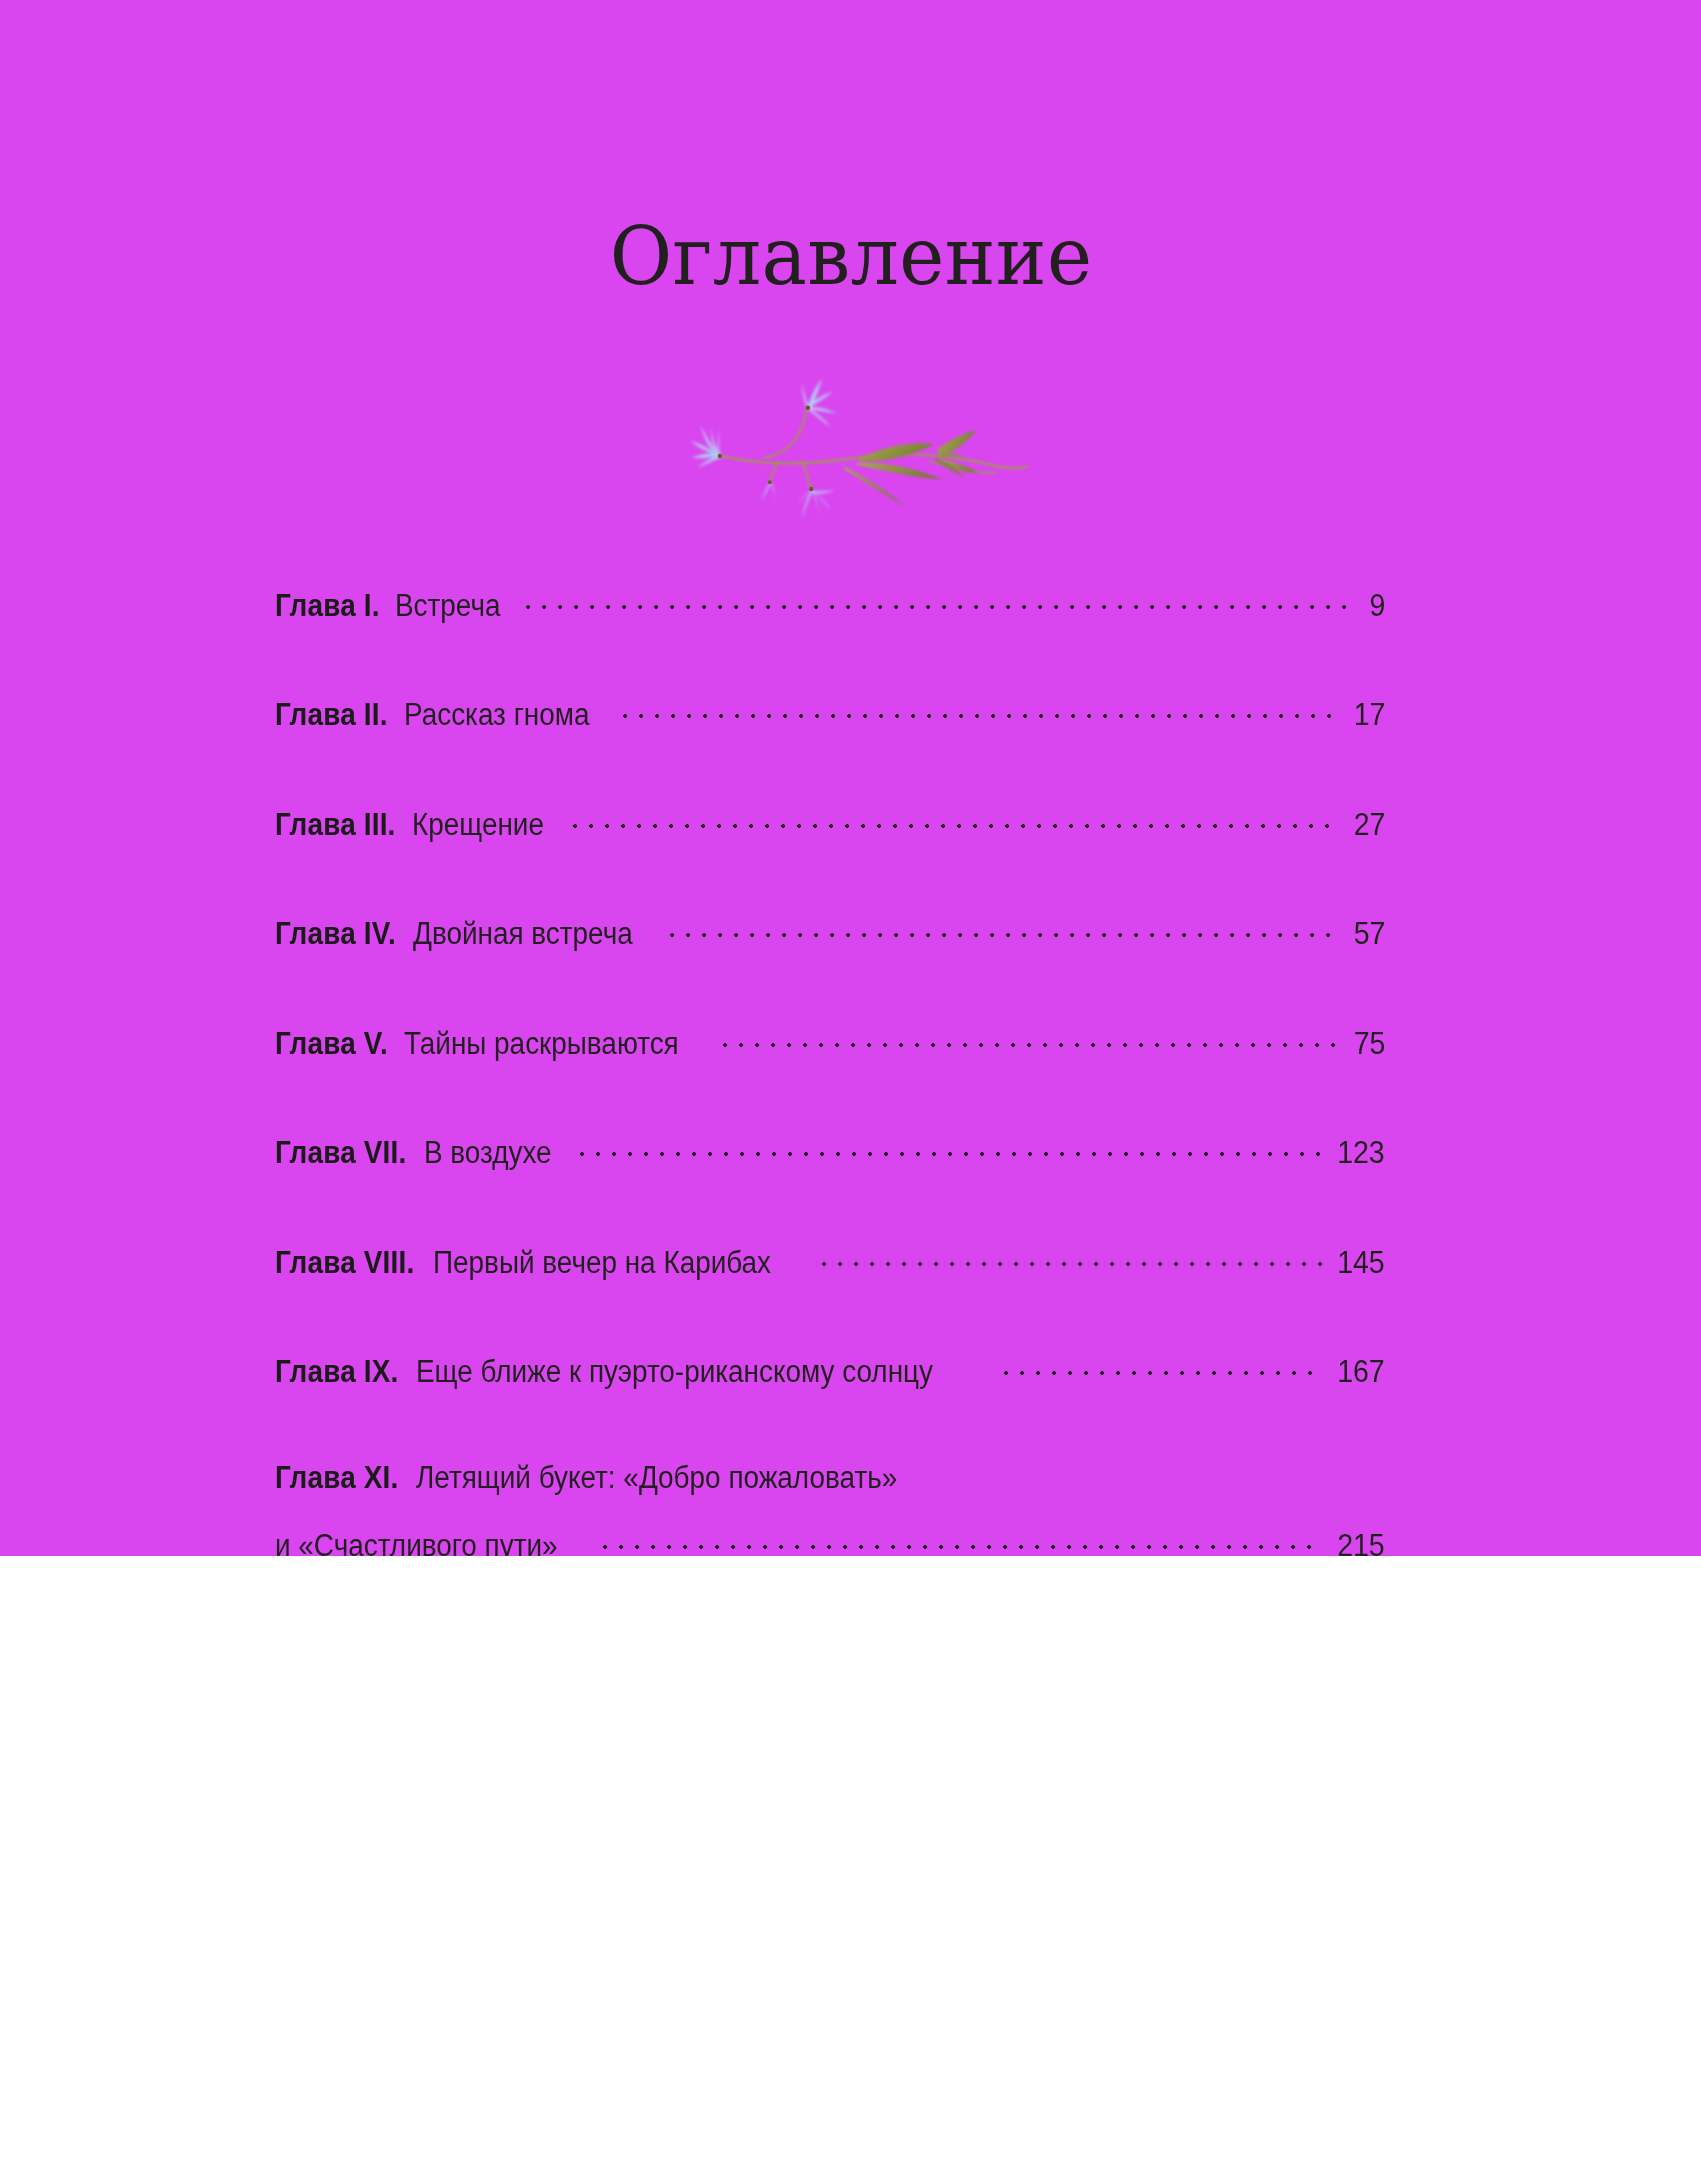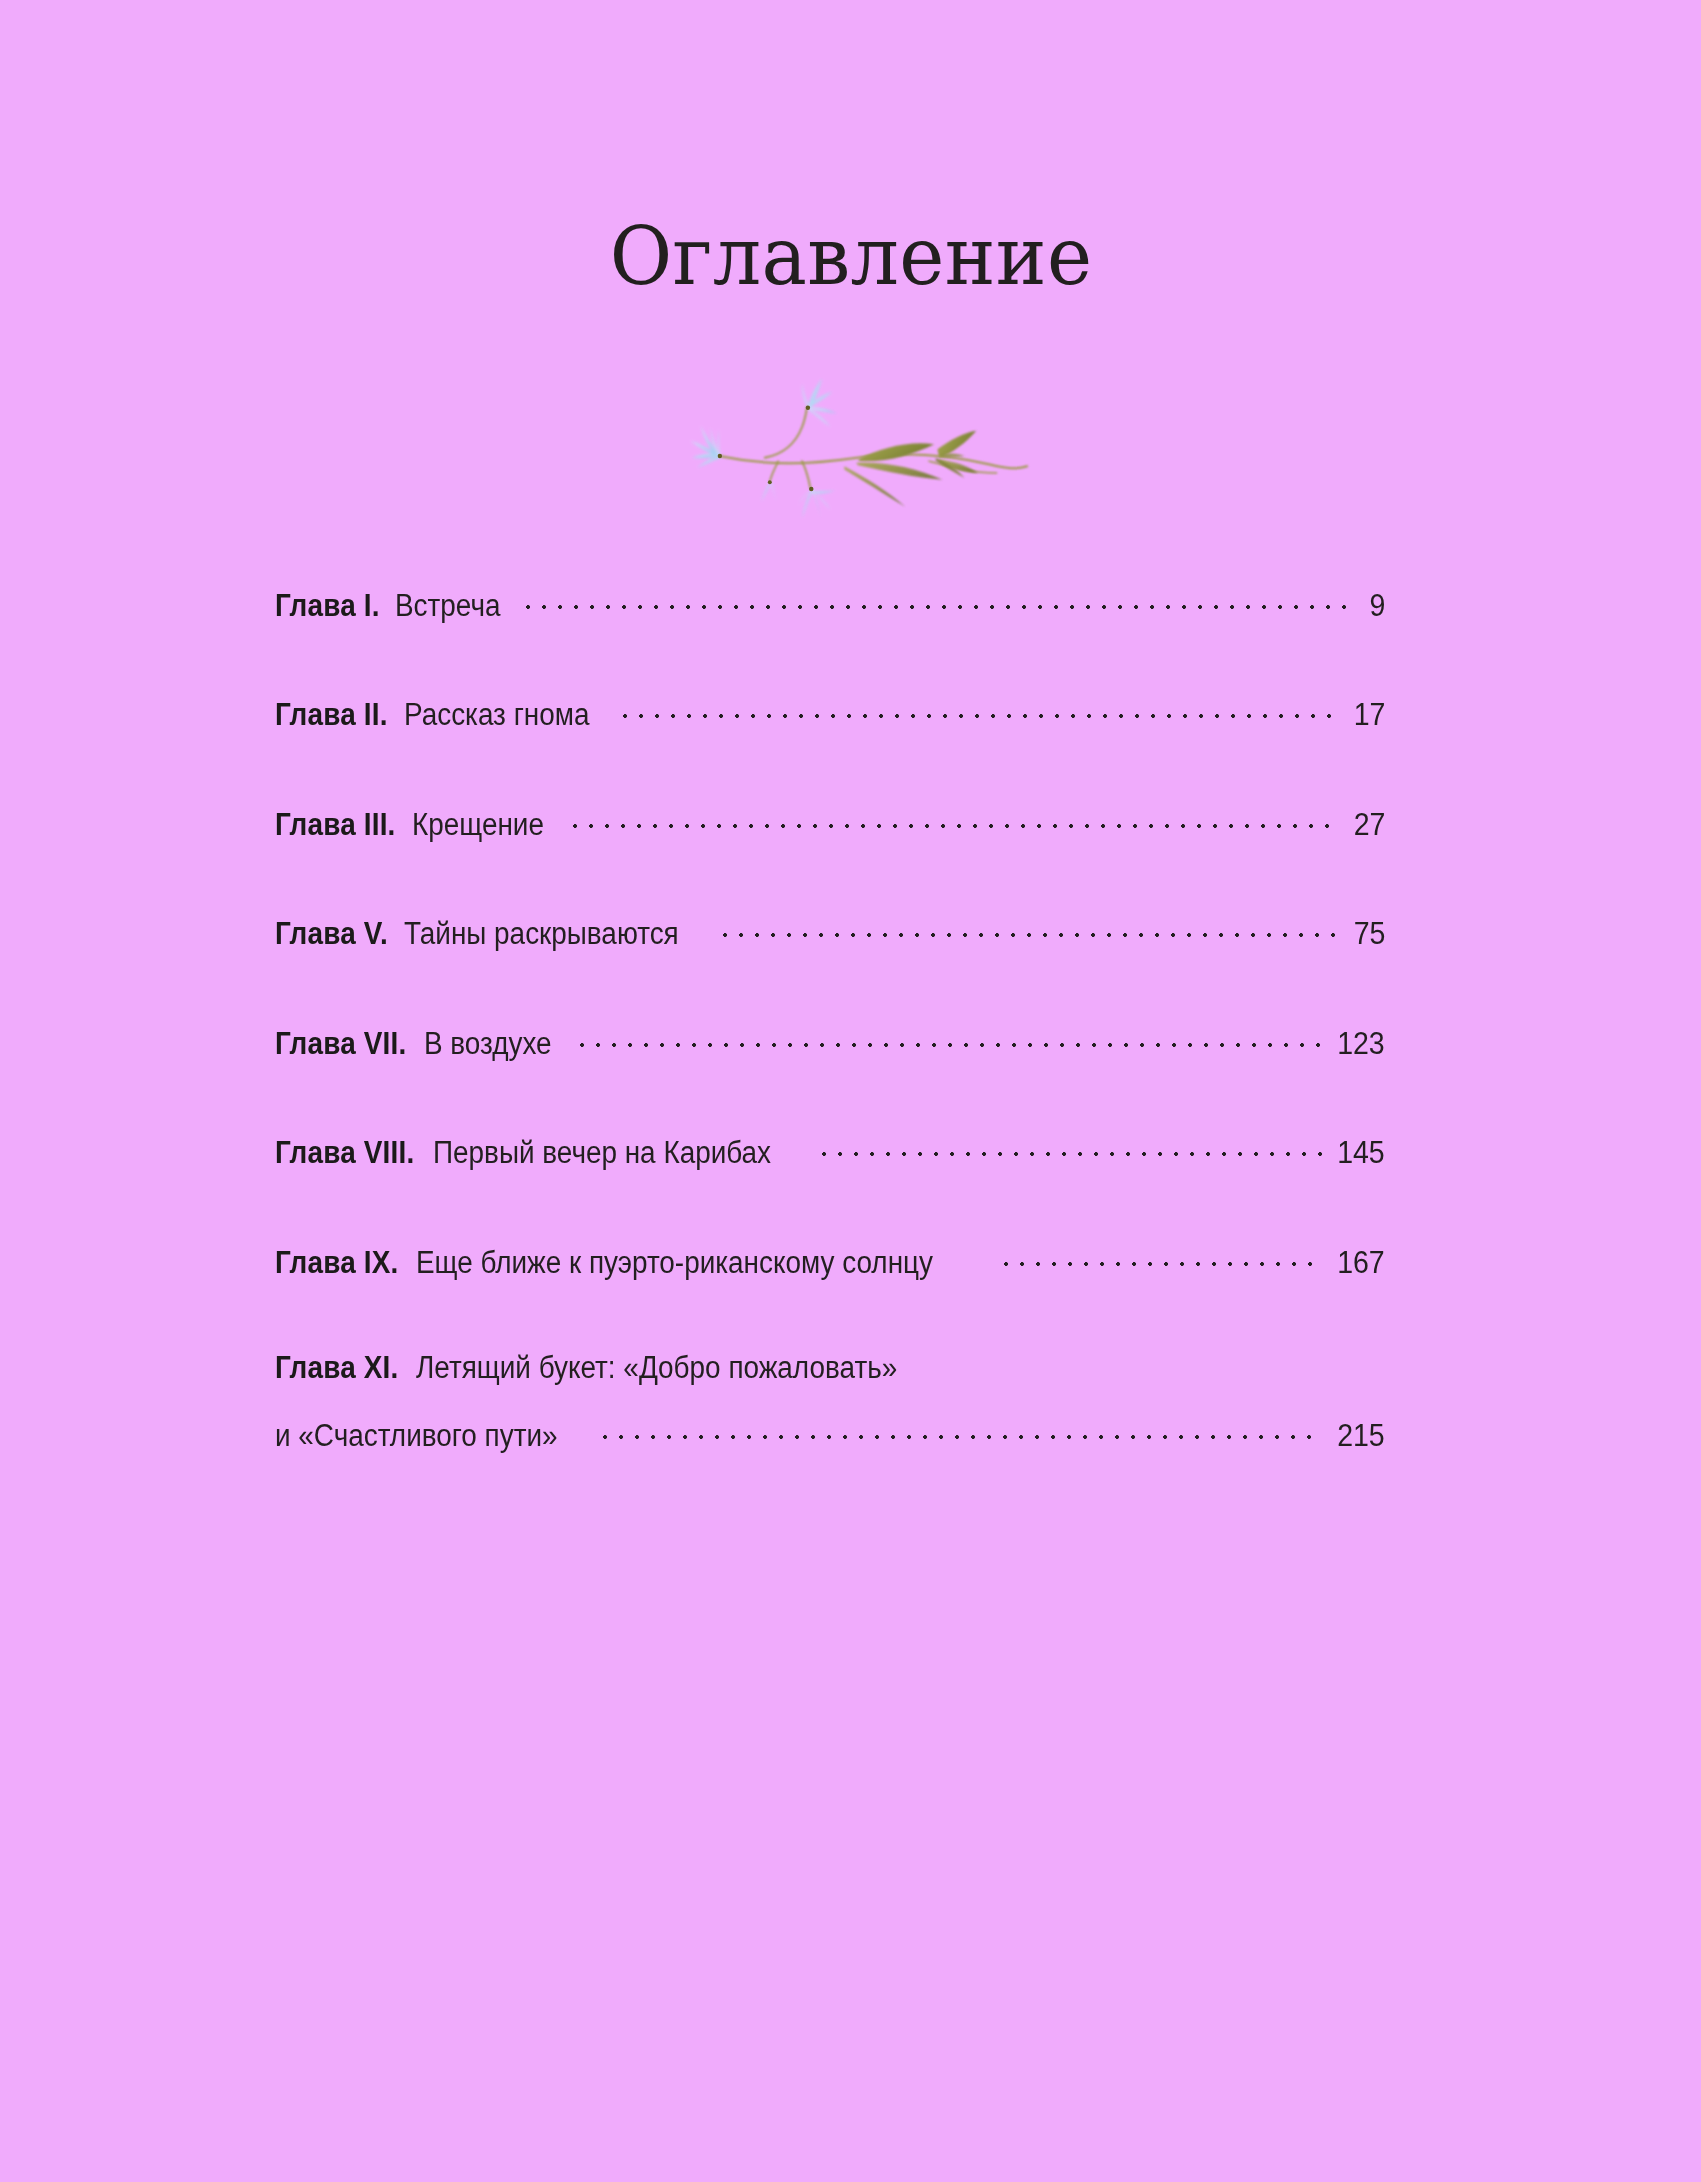--- a/index.html
+++ b/index.html
@@ -10,22 +10,22 @@
   }
   body {
     font-family: "Liberation Sans", "DejaVu Sans", sans-serif;
     color: #231f20;
     -webkit-font-smoothing: antialiased;
   }
 
   .page {
     position: relative;
     width: 1702px;
-    height: 2182px;
-    background: #f0abfc;
+    height: 1556px;
+    background: #d946ef;
     overflow: hidden;
     box-sizing: border-box;
   }
 
   
   .toc-title {
     position: absolute;
     left: 0;
     right: 0;
     top: 216px;
@@ -243,20 +243,28 @@
 
     <div class="toc-entry">
       <div class="toc-line">
         <span class="chap-num">Глава III.</span>
         <span class="chap-title">Крещение</span>
         <span class="leader"></span>
         <span class="chap-page">27</span>
       </div>
     </div>
 
+    <div class="toc-entry">
+      <div class="toc-line">
+        <span class="chap-num">Глава IV.</span>
+        <span class="chap-title">Двойная встреча</span>
+        <span class="leader"></span>
+        <span class="chap-page">57</span>
+      </div>
+    </div>
 
     <div class="toc-entry">
       <div class="toc-line">
         <span class="chap-num">Глава V.</span>
         <span class="chap-title">Тайны раскрываются</span>
         <span class="leader"></span>
         <span class="chap-page">75</span>
       </div>
     </div>
 

